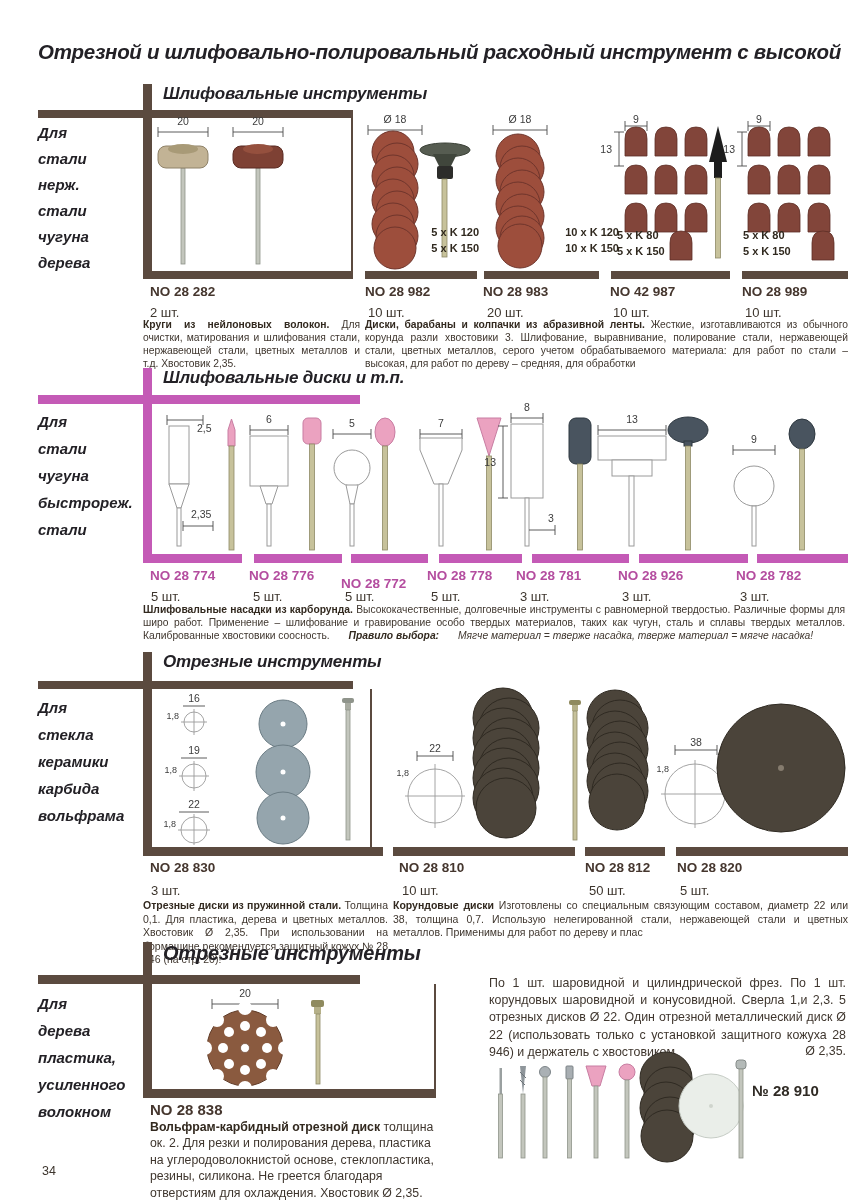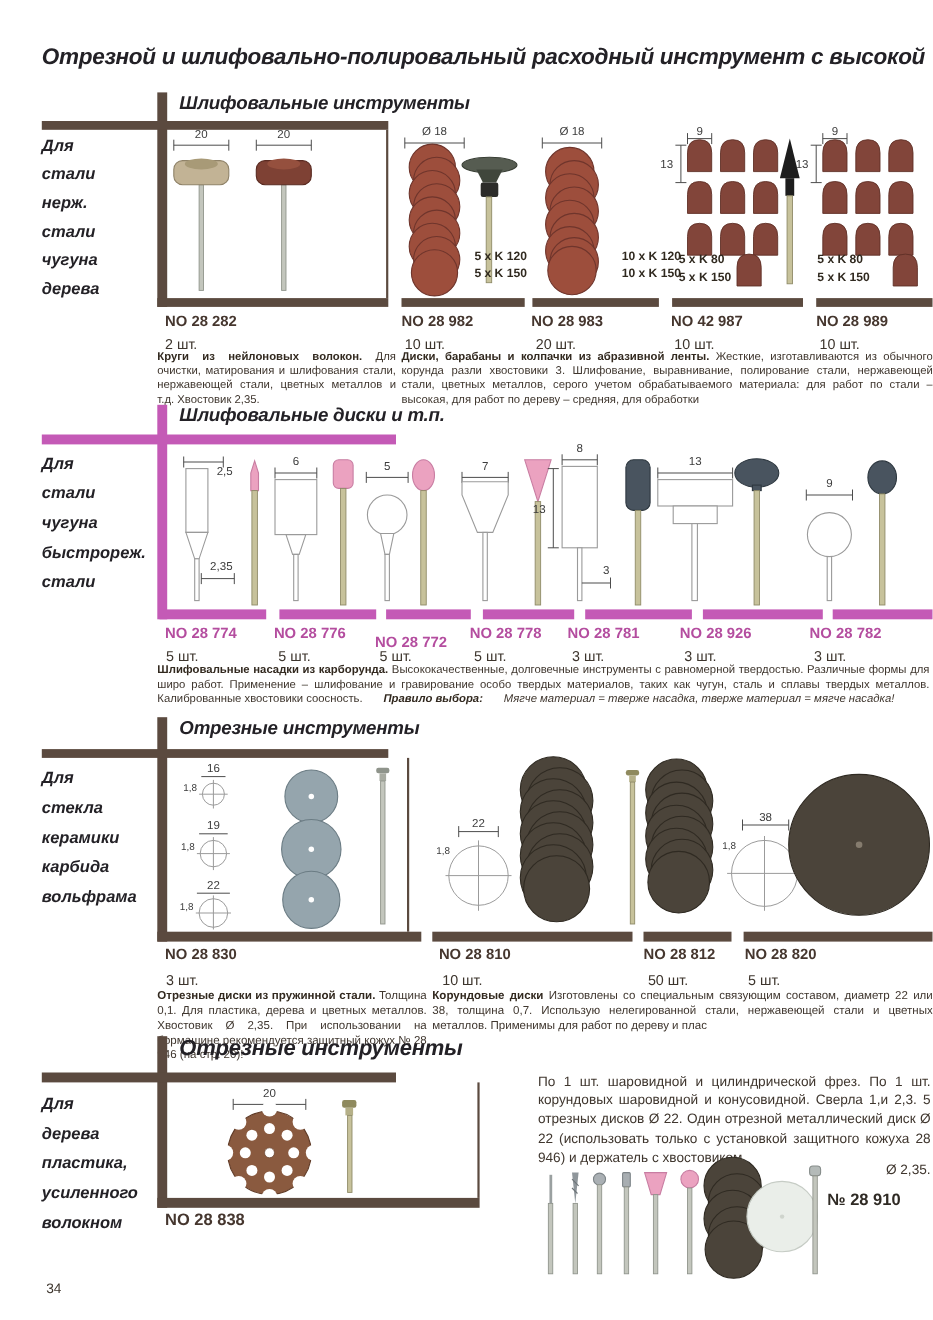--- a/index.html
+++ b/index.html
@@ -20,21 +20,21 @@
   .num.m{color:#b44d9f;}
   .num.big{font-size:15px;}
   .qty{position:absolute;font-size:13px;color:#3d352d;white-space:nowrap;}
   .desc{position:absolute;font-size:10.3px;line-height:13px;color:#3f362e;text-align:justify;}
   .desc b{color:#32291f;}
   .desc i{padding-left:16px;}
   .desc.mid{font-size:10.5px;line-height:13.5px;}
   .desc.bigt{font-size:12.3px;line-height:16.4px;}
   .kit-title{position:absolute;font-size:19px;font-weight:bold;font-style:italic;color:#232126;white-space:nowrap;}
   .kit-text{position:absolute;font-size:12.4px;line-height:17.2px;color:#3f362e;text-align:justify;}
-  .kit-tail{position:absolute;font-size:12.4px;color:#3f362e;text-align:right;margin-top:12px;}
+  .kit-tail{position:absolute;font-size:12.4px;color:#3f362e;text-align:right;}
   .pagenum{position:absolute;font-size:12.5px;color:#3d352d;}
   svg{position:absolute;overflow:visible;}
   svg text{font-family:"Liberation Sans",sans-serif;}
   .dimt{font-size:10.5px;fill:#3c3c3c;}
   .dimt.s{font-size:9px;}
   .dimline{stroke:#4a4a4a;stroke-width:0.9;fill:none;}
   .draw{stroke:#9a9a9a;stroke-width:1;fill:#fff;}
   .drawline{stroke:#9a9a9a;stroke-width:0.9;fill:none;}
   .grit{font-size:11px;font-weight:bold;fill:#30291f;}
   .shaft{fill:#c7c29b;stroke:#8e8a66;stroke-width:0.8;}
@@ -445,20 +445,21 @@
         <circle cx="111" cy="40" r="5" fill="#fff"></circle>
       <circle cx="95" cy="56" r="4.5" fill="#fff" stroke="#5f3a26" stroke-width="0.6"></circle>
       <rect x="161" y="8" width="13" height="7" rx="2" fill="#8f8a5e"></rect>
       <rect x="164" y="15" width="7" height="7" fill="#b5b088"></rect>
       <rect x="166" y="22" width="4" height="70" class="shaft"></rect>
     </g>
   </svg>
 
   <div class="bbar" style="left:143px;top:1089px;width:293px;height:9px"></div>
   <span class="num big" style="left:150px;top:1101px">NO 28 838</span>
+  <p class="desc bigt" style="left:150px;top:1119px;width:297px;margin:0;text-align:left"><b>Вольфрам-карбидный отрезной диск</b><span> толщина ок. 2. Для резки и полирования дерева, пластика на углеродоволокнистой основе, стеклопластика, резины, силикона. Не греется благодаря отверстиям для охлаждения. Хвостовик Ø 2,35.</span></p>
 
   <div class="kit-text" style="left:489px;top:975px;width:357px">По 1 шт. шаровидной и цилиндрической фрез.  По 1 шт. корундовых шаровидной и конусовидной. Сверла 1,и 2,3. 5 отрезных дисков Ø 22. Один отрезной металлический диск Ø 22 (использовать только с установкой защитного кожуха 28 946) и держатель с хвостовиком</div>
   <div class="kit-tail" style="left:489px;top:1044px;width:357px">Ø 2,35.</div>
 
   <svg style="left:486px;top:1048px" width="270" height="118" viewBox="0 0 270 118">
     <g>
       <rect x="13.5" y="20" width="2.5" height="26" fill="#9aa0a0"></rect>
       <rect x="12.5" y="46" width="4" height="64" class="shaft2"></rect>
     </g>
     <g>

